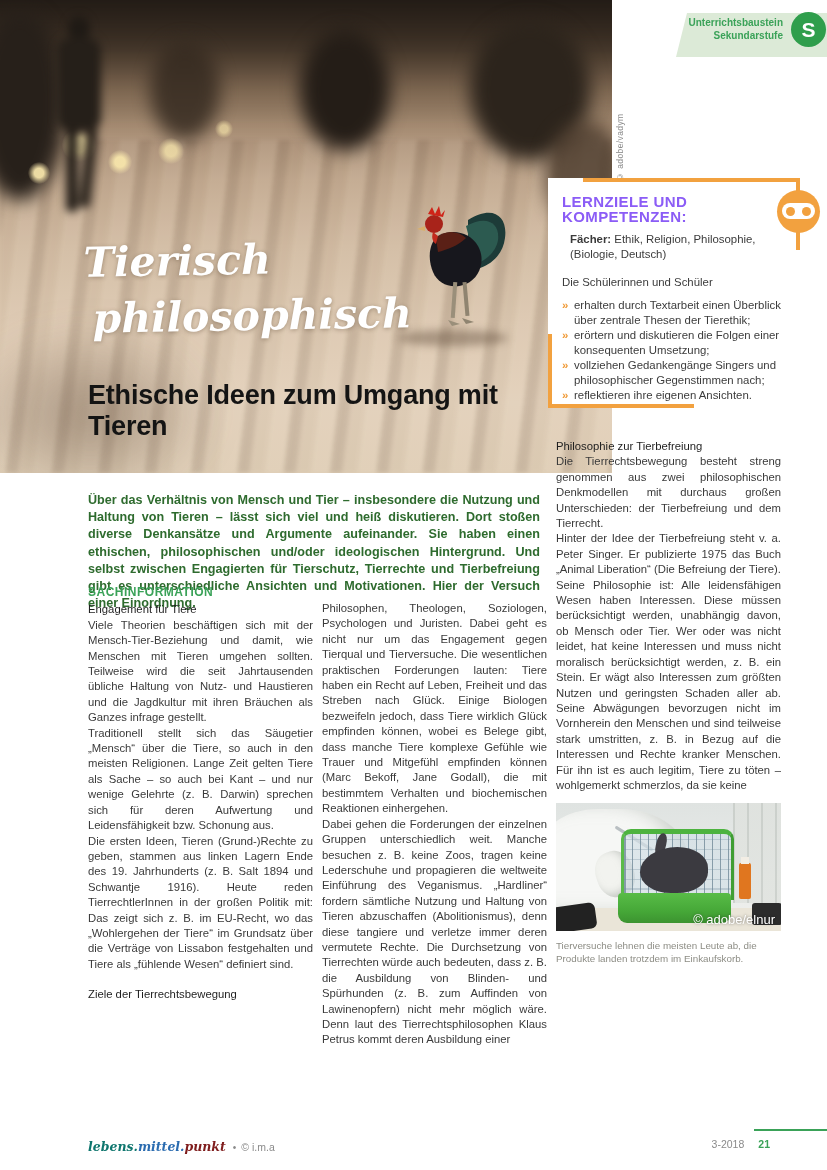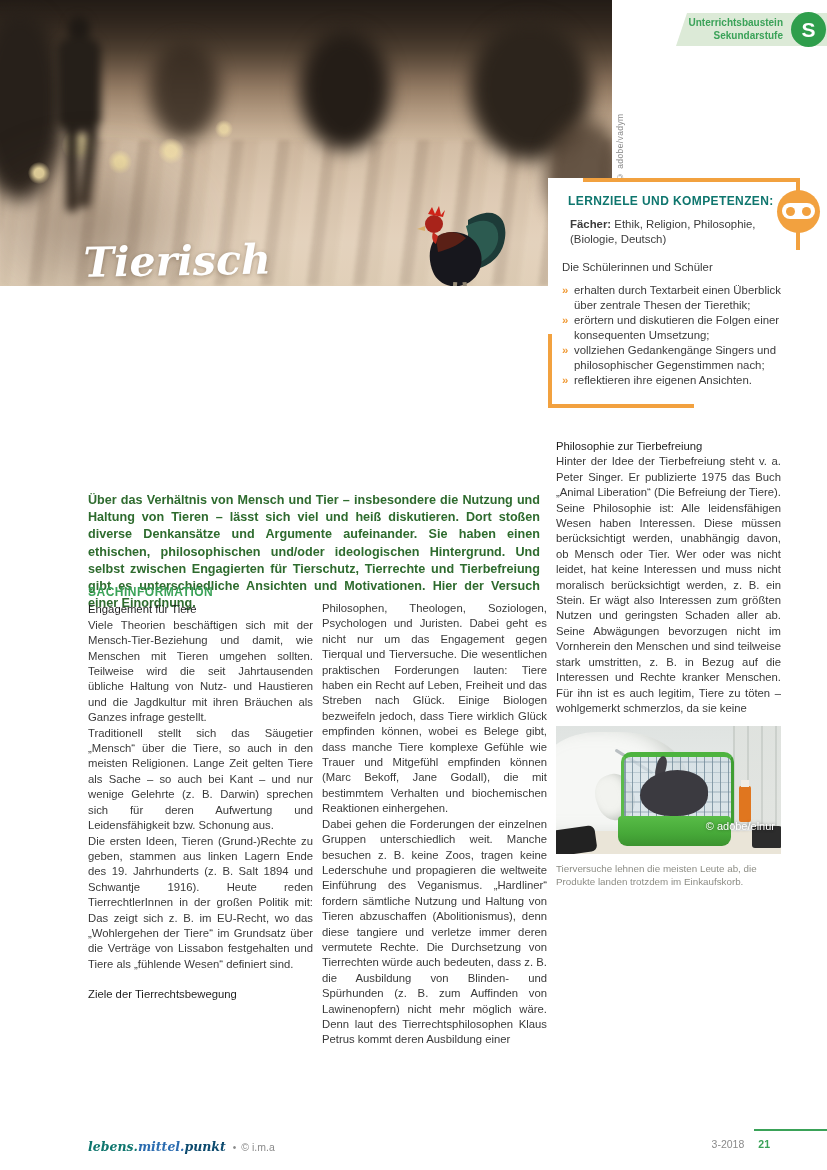--- a/index.html
+++ b/index.html
@@ -1,20 +1,20 @@
 <!DOCTYPE html>
 <html lang="de"><head>
 <meta charset="utf-8">
 <style>
   html,body{margin:0;padding:0;background:#ffffff;}
   .page{position:relative;width:827px;height:1170px;background:#fff;overflow:hidden;
         font-family:"Liberation Sans",sans-serif;color:#3a3a3a;}
 
   
-  .hero{position:absolute;left:0;top:0;width:612px;height:286px;overflow:hidden;
+  .hero{position:absolute;left:0;top:0;width:612px;height:473px;overflow:hidden;
         background:linear-gradient(180deg,#2e2823 0%,#4a3c31 7%,#77634f 15%,#a78d74 26%,
                    #c2a98f 38%,#d2bca3 52%,#dcc8b0 68%,#e2d0ba 85%,#dfceb6 100%);}
   .hero-top{position:absolute;left:-20px;top:-25px;right:-20px;height:160px;filter:blur(7px);
         background:linear-gradient(180deg,rgba(24,19,15,.95) 0%,rgba(52,41,31,.8) 40%,
                    rgba(110,87,65,.4) 72%,rgba(140,110,80,0) 100%);}
   .blob{position:absolute;border-radius:50%;filter:blur(9px);}
   .stripes{position:absolute;left:0;right:0;top:140px;bottom:0;opacity:.55;filter:blur(2px);
         background:repeating-linear-gradient(97deg,rgba(84,62,48,.28) 0 12px,
                    rgba(84,62,48,.06) 12px 27px,rgba(255,252,245,.10) 27px 46px);}
   .shade-bl{position:absolute;left:-40px;bottom:-30px;width:260px;height:180px;filter:blur(18px);
@@ -32,42 +32,42 @@
   .hero-title .l2{margin-left:8px;}
   .rooster{position:absolute;left:408px;top:202px;}
   .rooster-shadow{position:absolute;left:398px;top:330px;width:110px;height:16px;border-radius:50%;
         background:rgba(86,64,47,.4);filter:blur(4px);}
 
   
   .vcredit{position:absolute;left:615px;top:52px;height:130px;color:#8a8a8a;font-size:8.5px;
         letter-spacing:.4px;writing-mode:vertical-rl;transform:rotate(180deg);}
 
   
-  .badge{position:absolute;left:676px;top:13px;width:151px;height:33px;background:#dcead7;
+  .badge{position:absolute;left:676px;top:13px;width:151px;height:44px;background:#dcead7;
         clip-path:polygon(11px 0,100% 0,100% 100%,0 100%);}
   .badge-text{position:absolute;right:44px;top:4px;text-align:right;color:#3aa258;
         font-size:10px;line-height:12.5px;font-weight:bold;}
   .badge-circle{position:absolute;left:791px;top:12px;width:35px;height:35px;border-radius:50%;
         background:#2f9e4c;color:#fff;font-weight:bold;font-size:21px;display:flex;
         align-items:center;justify-content:center;}
 
   
   .learnbox{position:absolute;left:548px;top:178px;width:252px;height:230px;background:#fff;z-index:5;}
   .lb-border{position:absolute;background:#f2a13f;z-index:6;}
   .lb-top{left:583px;top:178px;width:217px;height:4px;}
   .lb-right{left:796px;top:178px;width:4px;height:72px;}
   .lb-bottom{left:548px;top:404px;width:146px;height:4px;}
   .lb-left{left:548px;top:334px;width:4px;height:74px;}
   .mask-badge{position:absolute;left:777px;top:190px;width:43px;height:43px;border-radius:50%;
         background:#f2a13f;z-index:7;}
   .mask-band{position:absolute;left:5px;top:13px;width:33px;height:16px;background:#fff;border-radius:8px;}
   .mask-eye{position:absolute;top:17px;width:9px;height:9px;border-radius:50%;background:#f2a13f;}
   .mask-eye.e1{left:9px;} .mask-eye.e2{left:25px;}
   .lb-inner{position:absolute;left:562px;top:194px;width:226px;z-index:6;font-size:11.4px;line-height:15px;color:#3b3b3b;}
-  .lb-heading{color:#0f766e;font-weight:bold;font-size:12px;letter-spacing:.4px;margin:0 0 3px 6px;}
+  .lb-heading{color:#8b5cf6;font-weight:bold;font-size:15px;letter-spacing:.4px;margin:0 0 3px 0;}
   .lb-subjects{margin:8px;}
   .lb-leadin{margin:13px 0 8px 0;}
   .lb-list{list-style:none;margin:0;padding:0;}
   .lb-list li{display:flex;}
   .bmark{flex:0 0 12px;color:#f09a36;font-weight:bold;}
 
   
   .headline{position:absolute;left:88px;top:380px;width:445px;margin:0;color:#141414;
         font-size:27px;line-height:31px;font-weight:bold;letter-spacing:-.2px;}
   .intro{position:absolute;left:88px;top:492px;width:452px;margin:0;color:#2e6b2e;
@@ -105,28 +105,28 @@
         border-radius:55% 45% 45% 45%;}
   .rabbit-ear{position:absolute;left:38px;top:10px;width:10px;height:24px;background:#413f45;
         border-radius:45%;transform:rotate(14deg);}
   .cage-tray{position:absolute;left:0;top:70px;width:113px;height:30px;
         background:linear-gradient(180deg,#58bc47 0%,#46a838 60%,#3c9330 100%);border-radius:4px 4px 9px 9px;}
   .bottle{position:absolute;left:183px;top:60px;width:12px;height:36px;background:#e0761f;border-radius:2px;}
   .bottle-cap{position:absolute;left:185px;top:54px;width:8px;height:7px;background:#f2ede4;}
   .dark-obj{position:absolute;background:#222;}
   .obj-l{left:-6px;bottom:0;width:46px;height:26px;border-radius:6px;transform:rotate(-8deg);}
   .obj-r{left:196px;bottom:6px;width:30px;height:22px;border-radius:3px;background:#2c2c2c;}
-  .photo-credit-overlay{position:absolute;right:6px;bottom:20px;color:#fff;font-size:11px;
+  .photo-credit-overlay{position:absolute;right:6px;bottom:4px;color:#fff;font-size:13px;
         text-shadow:0 0 3px rgba(0,0,0,.5);}
   .caption{margin:8px 0 0 0;font-size:9.8px;line-height:13px;color:#8d8d85;text-align:left;}
 
   
   .footer-left{position:absolute;left:88px;top:1137px;white-space:nowrap;}
   .logo{font-family:"DejaVu Serif",serif;font-style:italic;font-weight:bold;font-size:12.5px;}
-  .lg{color:#0f766e;} .lb{color:#2b6cb0;} .lo{color:#0c4a6e;}
+  .lg{color:#0f766e;} .lb{color:#2b6cb0;} .lo{color:#7f1d1d;}
   .fsep{color:#8a8a8a;font-size:10px;margin:0 5px 0 7px;}
   .fcopy{color:#8a8a8a;font-size:10.5px;}
   .footer-line{position:absolute;left:754px;top:1129px;width:73px;height:2px;background:#3aa258;}
   .footer-right{position:absolute;right:57px;top:1138px;font-size:10.5px;color:#8a8a8a;white-space:nowrap;}
   .pn{color:#3aa258;margin-left:14px;font-weight:bold;}
 </style>
 </head>
 <body>
 
 <div class="page">
@@ -211,39 +211,41 @@
           <span class="bmark">»</span>
           <span>vollziehen Gedankengänge Singers und philosophischer Gegenstimmen nach;</span>
         </li>
         <li>
           <span class="bmark">»</span>
           <span>reflektieren ihre eigenen Ansichten.</span>
         </li>
       </ul>
   </div>
 
+  <h1 class="headline">Ethische Ideen zum Umgang mit Tieren</h1>
   <p class="intro">Über das Verhältnis von Mensch und Tier – insbesondere die Nutzung und Haltung von Tieren – lässt sich viel und heiß diskutieren. Dort stoßen diverse Denkansätze und Argumente aufeinander. Sie haben einen ethischen, philosophischen und/oder ideologischen Hintergrund. Und selbst zwischen Engagierten für Tierschutz, Tierrechte und Tierbefreiung gibt es unterschiedliche Ansichten und Motivationen. Hier der Versuch einer Einordnung.</p>
 
   <div class="col col1">
       <div class="blk blk-kicker">SACHINFORMATION</div>
       <div class="blk blk-h">Engagement für Tiere</div>
       <p class="blk blk-p">Viele Theorien beschäftigen sich mit der Mensch-Tier-Beziehung und damit, wie Menschen mit Tieren umgehen sollten. Teilweise wird die seit Jahrtausenden übliche Haltung von Nutz- und Haustieren und die Jagdkultur mit ihren Bräuchen als Ganzes infrage gestellt.</p>
       <p class="blk blk-p">Traditionell stellt sich das Säugetier „Mensch“ über die Tiere, so auch in den meisten Religionen. Lange Zeit gelten Tiere als Sache – so auch bei Kant – und nur wenige Gelehrte (z. B. Darwin) sprechen sich für deren Aufwertung und Leidensfähigkeit bzw. Schonung aus.</p>
       <p class="blk blk-p">Die ersten Ideen, Tieren (Grund-)Rechte zu geben, stammen aus linken Lagern Ende des 19. Jahrhunderts (z. B. Salt 1894 und Schwantje 1916). Heute reden TierrechtlerInnen in der großen Politik mit: Das zeigt sich z. B. im EU-Recht, wo das „Wohlergehen der Tiere“ im Grundsatz über die Verträge von Lissabon festgehalten und Tiere als „fühlende Wesen“ definiert sind.</p>
       <div class="blk blk-gap"></div>
       <div class="blk blk-h">Ziele der Tierrechtsbewegung</div>
     </div>
   <div class="col col2">
       <p class="blk blk-p">Philosophen, Theologen, Soziologen, Psychologen und Juristen. Dabei geht es nicht nur um das Engagement gegen Tierqual und Tierversuche. Die wesentlichen praktischen Forderungen lauten: Tiere haben ein Recht auf Leben, Freiheit und das Streben nach Glück. Einige Biologen bezweifeln jedoch, dass Tiere wirklich Glück empfinden können, wobei es Belege gibt, dass manche Tiere komplexe Gefühle wie Trauer und Mitgefühl empfinden können (Marc Bekoff, Jane Godall), die mit bestimmtem Verhalten und biochemischen Reaktionen einhergehen.</p>
       <p class="blk blk-p">Dabei gehen die Forderungen der einzelnen Gruppen unterschiedlich weit. Manche besuchen z. B. keine Zoos, tragen keine Lederschuhe und propagieren die weltweite Einführung des Veganismus. „Hardliner“ fordern sämtliche Nutzung und Haltung von Tieren abzuschaffen (Abolitionismus), denn diese tangiere und verletze immer deren vermutete Rechte. Die Durchsetzung von Tierrechten würde auch bedeuten, dass z. B. die Ausbildung von Blinden- und Spürhunden (z. B. zum Auffinden von Lawinenopfern) nicht mehr möglich wäre. Denn laut des Tierrechtsphilosophen Klaus Petrus kommt deren Ausbildung einer</p>
     </div>
   <div class="col col3">
     <div>
         <div class="blk blk-gap"></div>
         <div class="blk blk-h">Philosophie zur Tierbefreiung</div>
+        <p class="blk blk-p">Die Tierrechtsbewegung besteht streng genommen aus zwei philosophischen Denkmodellen mit durchaus großen Unterschieden: der Tierbefreiung und dem Tierrecht.</p>
         <p class="blk blk-p">Hinter der Idee der Tierbefreiung steht v. a. Peter Singer. Er publizierte 1975 das Buch „Animal Liberation“ (Die Befreiung der Tiere). Seine Philosophie ist: Alle leidensfähigen Wesen haben Interessen. Diese müssen berücksichtigt werden, unabhängig davon, ob Mensch oder Tier. Wer oder was nicht leidet, hat keine Interessen und muss nicht moralisch berücksichtigt werden, z. B. ein Stein. Er wägt also Interessen zum größten Nutzen und geringsten Schaden aller ab. Seine Abwägungen bevorzugen nicht im Vornherein den Menschen und sind teilweise stark umstritten, z. B. in Bezug auf die Interessen und Rechte kranker Menschen. Für ihn ist es auch legitim, Tiere zu töten – wohlgemerkt schmerzlos, da sie keine</p>
       </div>
     <figure class="labphoto">
       <div class="lab-cabinet"></div>
       <div class="lab-coat"></div>
       <div class="lab-syringe"></div>
       <div class="lab-glove"></div>
       <div class="lab-table"></div>
       <div class="dark-obj obj-l"></div>
       <div class="dark-obj obj-r"></div>

